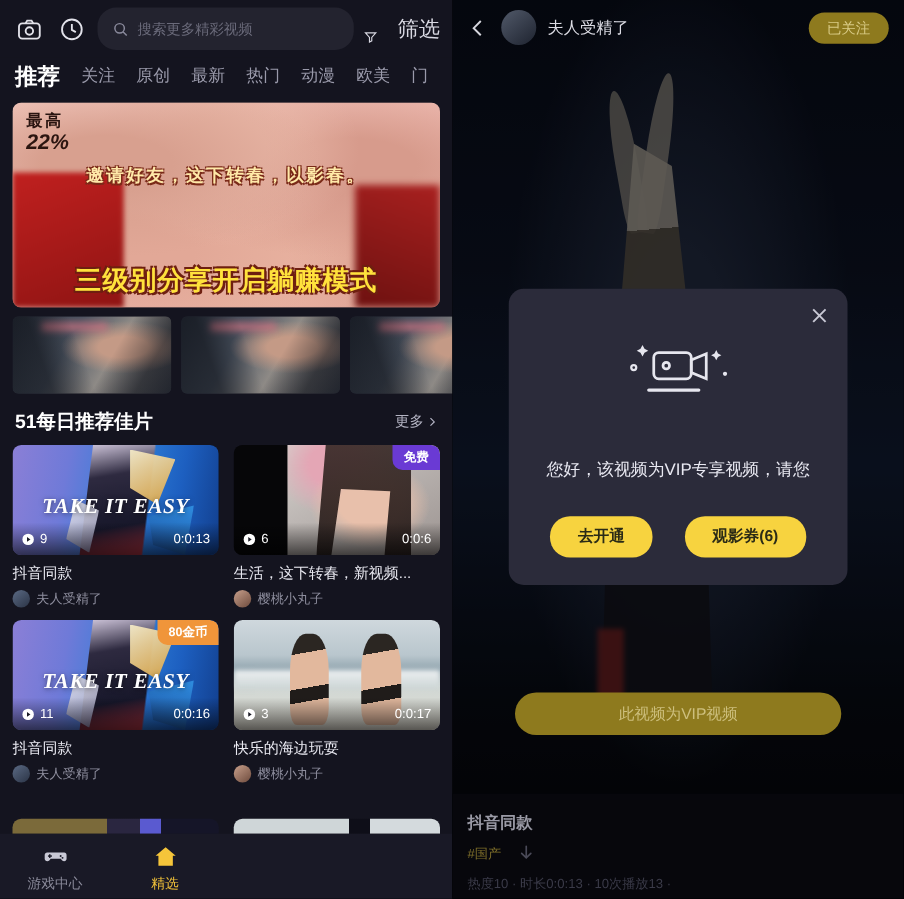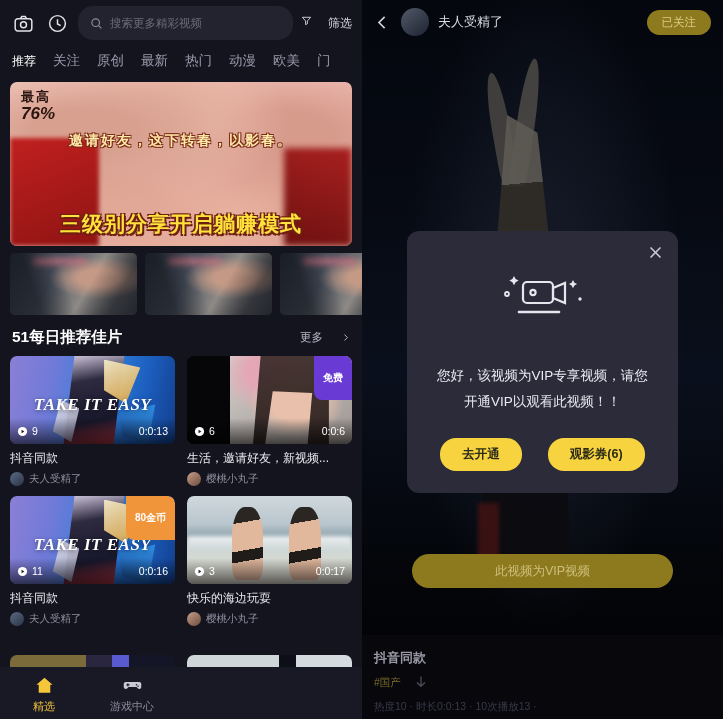--- a/index.html
+++ b/index.html
@@ -41,36 +41,36 @@
     display: flex; align-items: center;
     padding: 0 12px;
     gap: 7px;
     min-width: 0;
   }
   .searchbox .ph {
     color: #6a6a7a; font-size: 11.5px;
     white-space: nowrap; overflow: hidden;
   }
   .filter {
-    display: flex; align-items: flex-start; gap: 16px;
-    color: #d8d8e2; font-size: 12px;
+    display: flex; align-items: flex-end; gap: 16px;
+    color: #d8d8e2; font-size: 17px;
     flex: 0 0 auto; padding-right: 2px;
   }
 
   
   .tabs {
     height: 30px;
     display: flex; align-items: center;
     gap: 17px;
     padding: 0 12px;
     overflow: hidden;
     white-space: nowrap;
   }
   .tab { color: #9a9aab; font-size: 13.5px; flex: 0 0 auto; }
-  .tab.active { color: #ffffff; font-weight: normal; font-size: 12px; }
+  .tab.active { color: #ffffff; font-weight: bold; font-size: 18px; }
 
   
   .banner {
     margin: 6px 10px 0 10px;
     height: 164px;
     border-radius: 7px;
     overflow: hidden;
     position: relative;
     background:
       radial-gradient(ellipse at 22% 30%, #d8a08f 0 14%, transparent 46%),
@@ -143,21 +143,21 @@
     position: absolute; left: 18%; top: 8%; width: 42%; height: 12%;
     background: #c8717f; filter: blur(3px); opacity: .8;
   }
 
   
   .sec-head {
     display: flex; align-items: center; justify-content: space-between;
     padding: 12px 12px 8px 12px;
   }
   .sec-title { color: #fff; font-size: 15.5px; font-weight: bold; }
-  .sec-more { color: #b5b5c4; font-size: 11.5px; display: flex; align-items: center; gap: 18px; }
+  .sec-more { color: #b5b5c4; font-size: 11.5px; display: flex; align-items: center; gap: 2px; }
 
   
   .grid {
     padding: 0 10px;
     display: grid;
     grid-template-columns: 1fr 1fr;
     gap: 10px 12px;
   }
   .vcard { position: relative; }
   .vthumb {
@@ -237,21 +237,21 @@
     position: absolute; top: 12%; width: 19%; height: 84%;
     background: linear-gradient(170deg, #2b2622 0 22%, #e2b89d 22% 58%, #201c1a 58% 72%, #e0b79d 72% 100%);
     border-radius: 40% 40% 18% 18%;
   }
   .art-beach .p1 { left: 27%; }
   .art-beach .p2 { left: 62%; }
 
   .badge {
     position: absolute; top: 0; right: 0;
     font-size: 10px; color: #fff;
-    padding: 15px 9px;
+    padding: 3px 9px;
     border-radius: 0 7px 0 8px;
     font-weight: bold;
     text-align: center;
   }
   .badge.free { background: #6a3ad4; }
   .badge.coin { background: #f0953a; }
 
   .vmeta {
     position: absolute; left: 0; right: 0; bottom: 0;
     height: 26px;
@@ -486,21 +486,21 @@
       <span class="tab">动漫</span>
       <span class="tab">欧美</span>
       <span class="tab">门</span>
     </div>
 
     <div class="banner">
       <div class="redrobe"></div>
       <div class="redrobe2"></div>
       <div class="bn-top">
         <div class="t1">最高</div>
-        <div class="t2">76%</div>
+        <div class="t2">22%</div>
       </div>
       <div class="bn-mid">邀请好友，这下转春，以影春。</div>
       <div class="bn-bot">三级别分享开启躺赚模式</div>
     </div>
 
     <div class="thumbstrip">
       <div class="thumb">
           <div class="tb-pink"></div>
         </div>
       <div class="thumb">
@@ -561,21 +561,21 @@
             <span class="plays">
               <svg width="11" height="11" viewBox="0 0 24 24">
                   <circle cx="12" cy="12" r="10" fill="#fff"></circle>
                   <path d="M10 8l6 4-6 4z" fill="#1a1a24"></path>
                 </svg>
               <span>6</span>
             </span>
             <span>0:0:6</span>
           </div>
         </div>
-        <div class="vtitle">生活，邀请好友，新视频...</div>
+        <div class="vtitle">生活，这下转春，新视频...</div>
         <div class="vauthor">
           <span class="avatar b"></span>
           <span>樱桃小丸子</span>
         </div>
       </div>
 
       <div class="vcard">
         <div class="vthumb">
           <div class="art-anime">
             <div class="figure"></div>
@@ -629,35 +629,35 @@
       </div>
 
     </div>
 
     <div class="peek">
       <div class="pk one"></div>
       <div class="pk two"></div>
     </div>
 
     <div class="bottomnav">
-      <div class="navitem active">
-        <svg width="21" height="21" viewBox="0 0 24 24" fill="#f5c53a">
-          <path d="M12 3.2L2.8 11h2.6v9.2h13.2V11h2.6z"></path>
-        </svg>
-        <span class="lbl">精选</span>
-      </div>
       <div class="navitem">
         <svg width="21" height="21" viewBox="0 0 24 24" fill="#c9c9d6">
           <path d="M4.2 8h15.6c1.3 0 2.2 1 2.2 2.3v3.4c0 1.3-.9 2.3-2.2 2.3-1.5 0-2.2-1-3-2.2H7.4c-.8 1.2-1.5 2.2-3 2.2C3.1 16 2 15 2 13.7v-3.4C2 9 3.1 8 4.2 8z"></path>
           <rect x="5" y="10.6" width="3.6" height="1.3" fill="#191926"></rect>
           <rect x="6" y="9.6" width="1.3" height="3.4" fill="#191926"></rect>
           <circle cx="16.6" cy="11.2" r=".9" fill="#191926"></circle>
           <circle cx="18.3" cy="12.9" r=".9" fill="#191926"></circle>
         </svg>
         <span class="lbl">游戏中心</span>
+      </div>
+      <div class="navitem active">
+        <svg width="21" height="21" viewBox="0 0 24 24" fill="#f5c53a">
+          <path d="M12 3.2L2.8 11h2.6v9.2h13.2V11h2.6z"></path>
+        </svg>
+        <span class="lbl">精选</span>
       </div>
     </div>
 
   </div>
 
   <div class="right">
     <div class="video-bg">
       <div class="earL"></div>
         <div class="earR"></div>
       <div class="char"></div>
@@ -692,21 +692,20 @@
           <circle cx="50" cy="28.5" r="2.6"></circle>
           <path d="M36 48h40" stroke-width="2.6"></path>
           <path d="M31 12l1.6 3 3 1.6-3 1.6-1.6 3-1.6-3-3-1.6 3-1.6z" fill="#e6e6ee" stroke="none"></path>
           <path d="M90 16l1.4 2.7 2.7 1.4-2.7 1.4-1.4 2.7-1.4-2.7-2.7-1.4 2.7-1.4z" fill="#e6e6ee" stroke="none"></path>
           <circle cx="24" cy="30" r="2" stroke-width="1.8"></circle>
           <circle cx="97" cy="35" r="1.7" fill="#e6e6ee" stroke="none"></circle>
         </svg>
       </div>
       <div class="modal-msg">
         <div>您好，该视频为VIP专享视频，请您</div>
-        <div>开通VIP以观看此视频！！</div>
       </div>
       <div class="modal-btns">
         <button class="mbtn">去开通</button>
         <button class="mbtn">观影券(6)</button>
       </div>
     </div>
 
     <div class="vinfo">
       <div class="t">抖音同款</div>
       <div class="tagrow">

